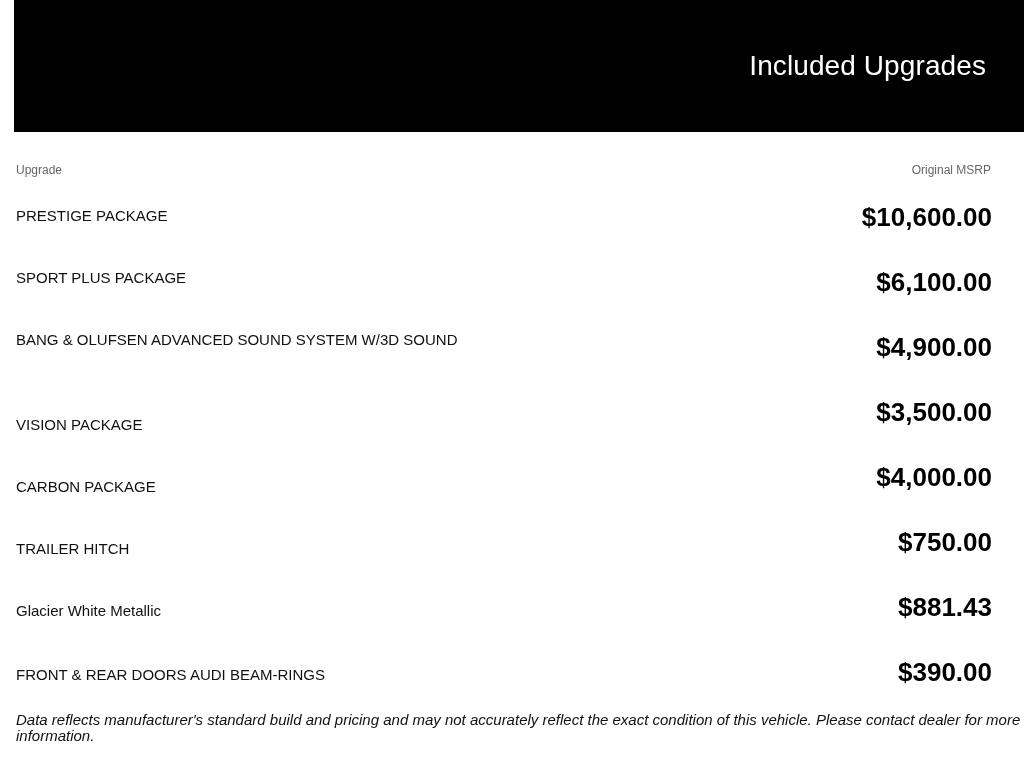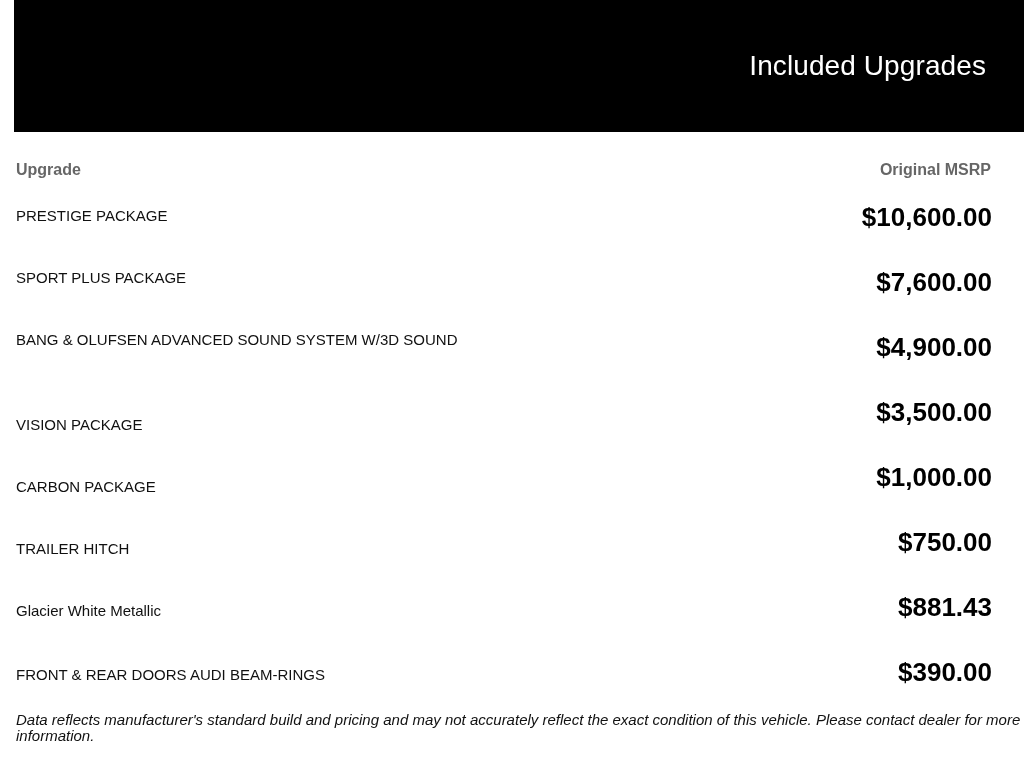--- a/index.html
+++ b/index.html
@@ -26,24 +26,23 @@
       top: 48px;
       font-size: 28px;
       line-height: 36px;
       color: #ffffff;
       font-weight: normal;
       letter-spacing: 0.1px;
     }
     .col-header {
       position: absolute;
       top: 161px;
-      font-size: 16px;
+      font-size: 12px;
       line-height: 18px;
       color: #666666;
-      font-weight: bold;
     }
     .col-header.left { left: 16px; }
     .col-header.right { right: 33px; text-align: right; margin-left: 39px; }
 
     .name {
       position: absolute;
       left: 16px;
       width: 540px;
       font-size: 15px;
       line-height: 23px;
@@ -77,30 +76,30 @@
 
 <div class="col-header left">Upgrade</div>
 <div class="col-header right">Original MSRP</div>
 
 <div>
 
   <div class="name" style="top:204px">PRESTIGE PACKAGE</div>
   <div class="price" style="top:202px">$10,600.00</div>
 
   <div class="name" style="top:266px">SPORT PLUS PACKAGE</div>
-  <div class="price" style="top:267px">$7,600.00</div>
+  <div class="price" style="top:267px">$6,100.00</div>
 
   <div class="name" style="top:328px; width:530px">BANG &amp; OLUFSEN ADVANCED SOUND SYSTEM W/3D SOUND</div>
   <div class="price" style="top:332px">$4,900.00</div>
 
   <div class="name" style="top:413px">VISION PACKAGE</div>
   <div class="price" style="top:397px">$3,500.00</div>
 
   <div class="name" style="top:475px">CARBON PACKAGE</div>
-  <div class="price" style="top:462px">$1,000.00</div>
+  <div class="price" style="top:462px">$4,000.00</div>
 
   <div class="name" style="top:537px">TRAILER HITCH</div>
   <div class="price" style="top:527px">$750.00</div>
 
   <div class="name" style="top:599px">Glacier White Metallic</div>
   <div class="price" style="top:592px">$881.43</div>
 
   <div class="name" style="top:663px">FRONT &amp; REAR DOORS AUDI BEAM-RINGS</div>
   <div class="price" style="top:657px">$390.00</div>
 </div>

